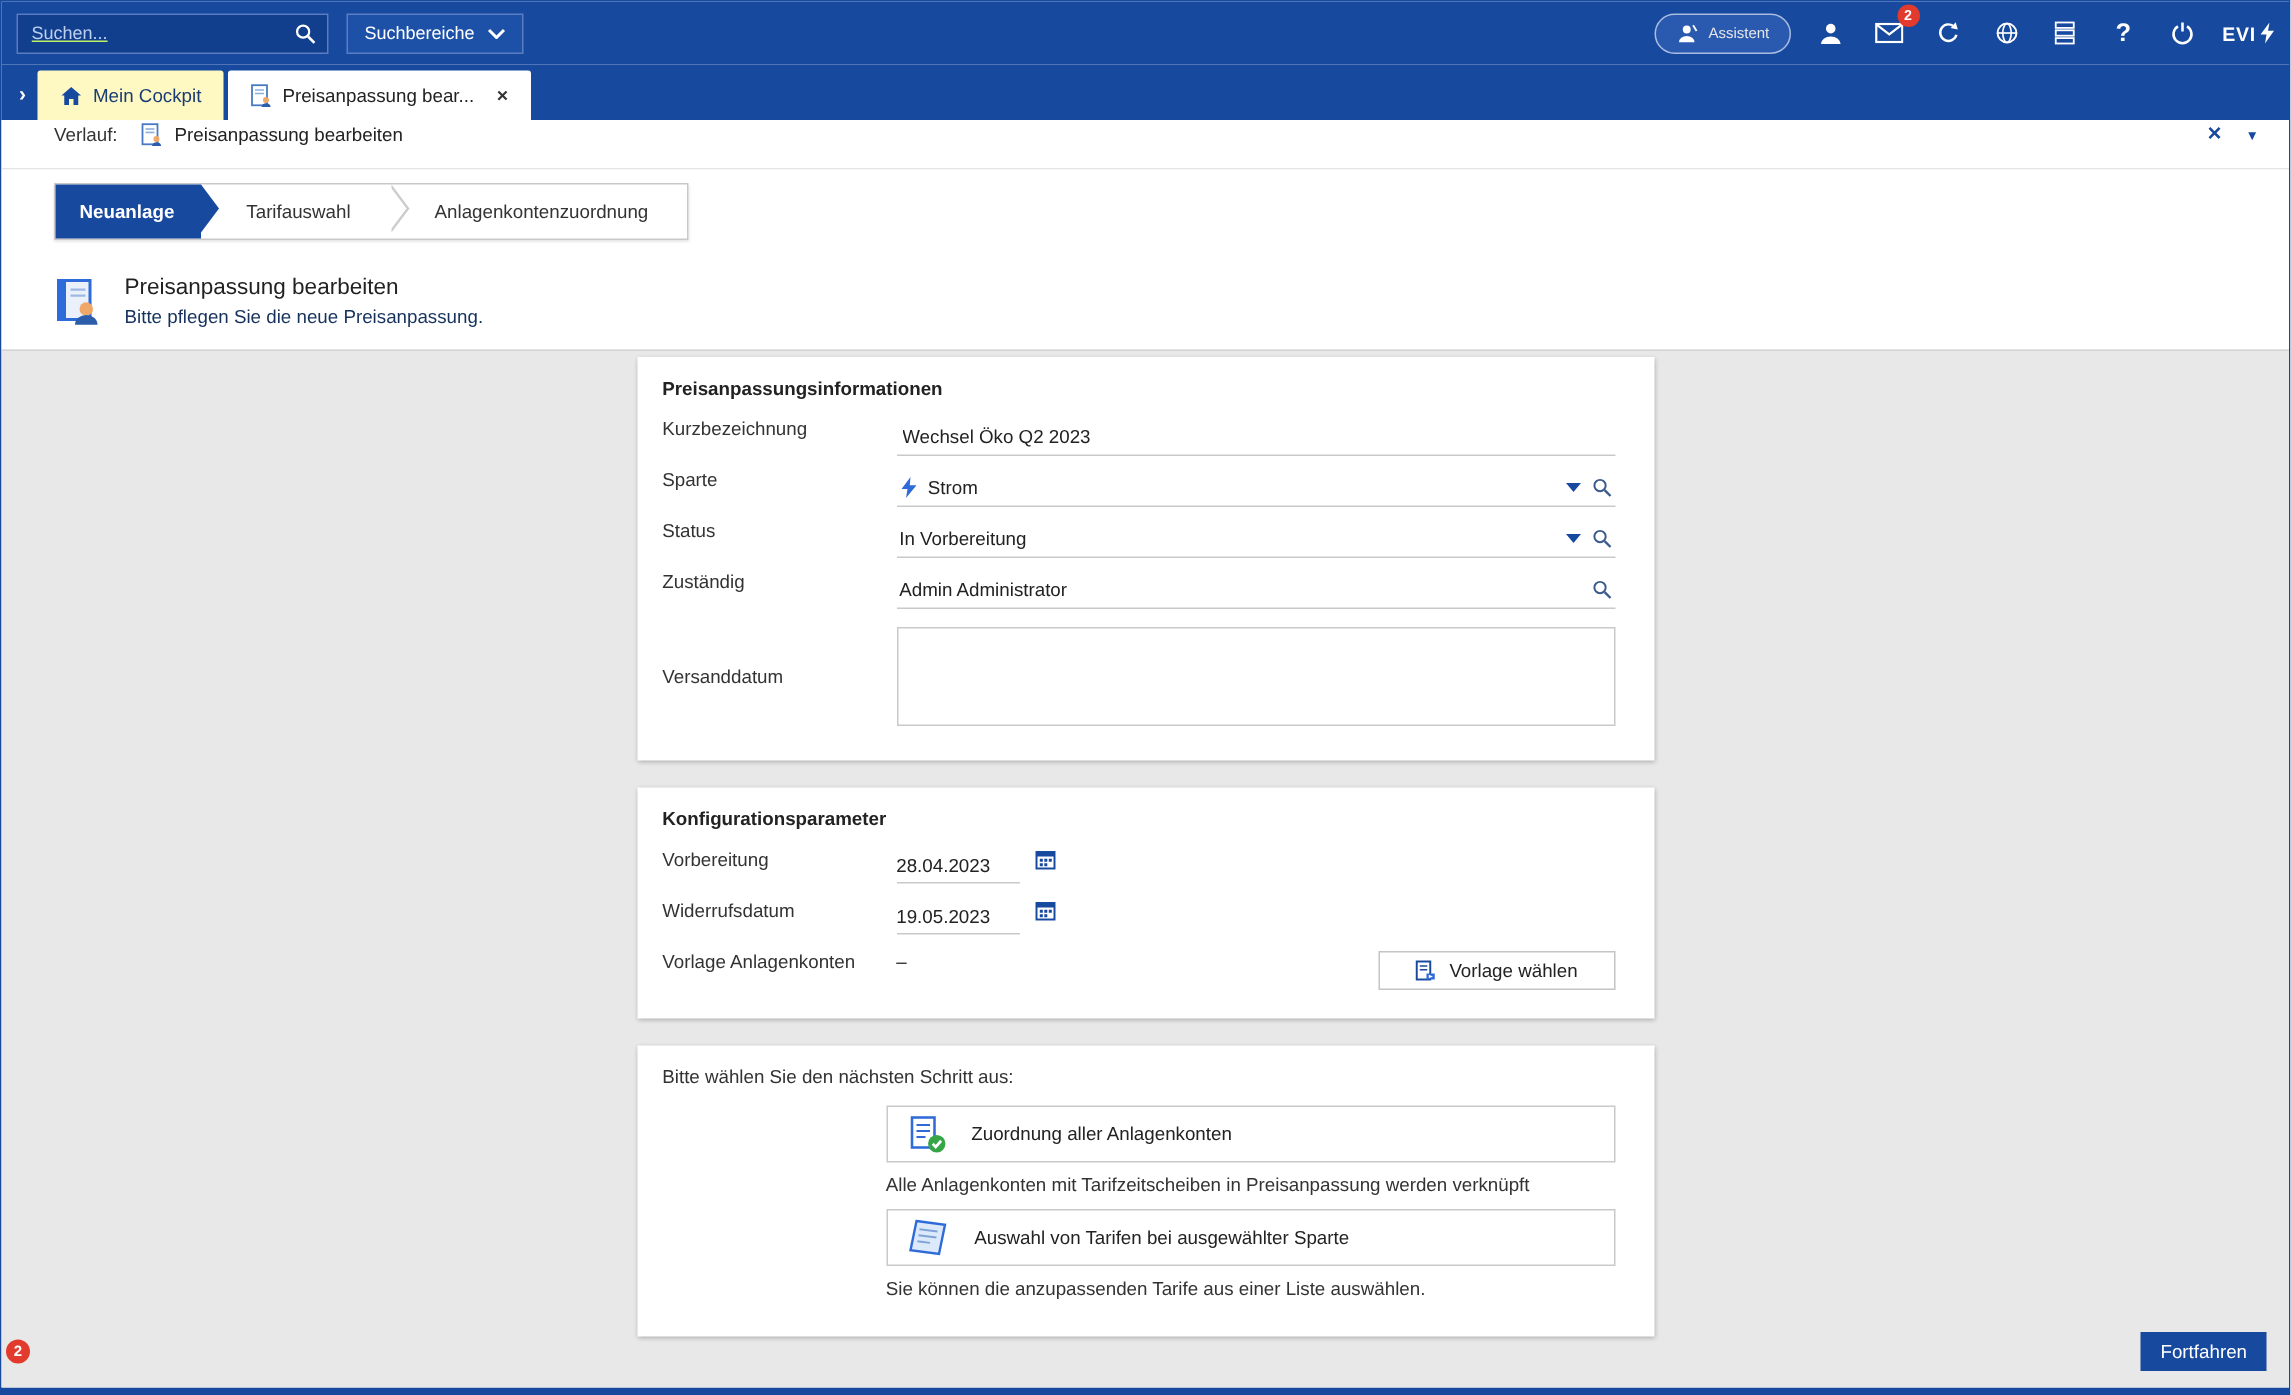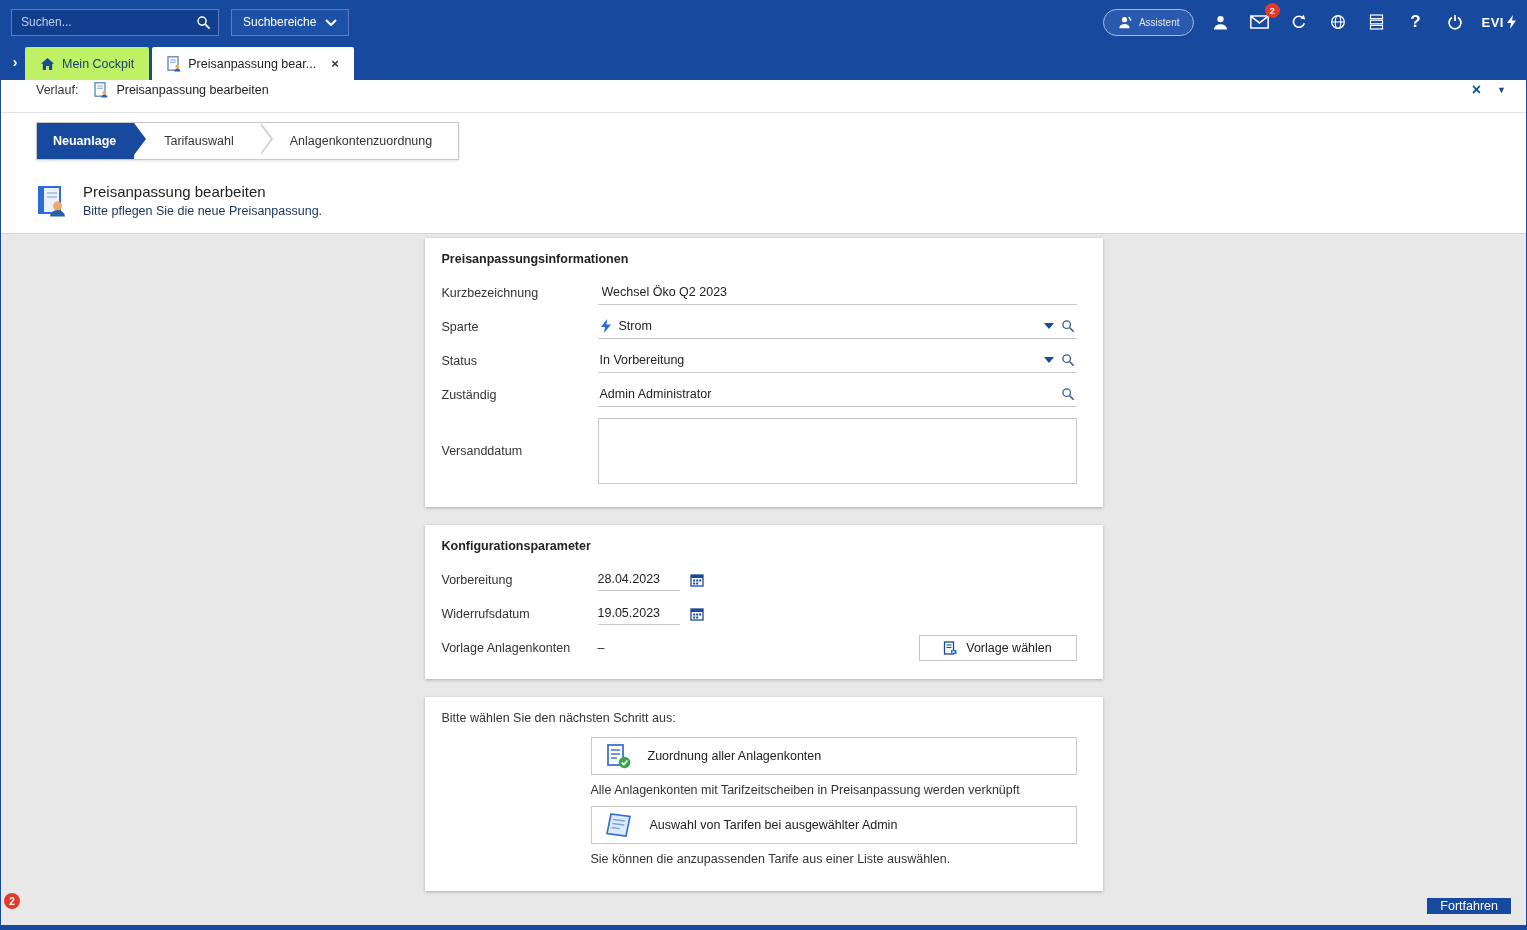--- a/index.html
+++ b/index.html
@@ -6,35 +6,35 @@
   html,body { margin:0; padding:0; }
   body {
     width:1527px; height:930px; overflow:hidden; position:relative;
     font-family:"Liberation Sans", sans-serif; background:#fff; font-size:12.5px; color:#222;
   }
   .window { position:absolute; inset:0; border:1px solid #17499e; border-bottom:5px solid #17499e; display:flex; flex-direction:column; }
 
   
   .topbar { background:#17499e; height:42px; flex:0 0 auto; display:flex; align-items:center; padding:0 10px; gap:12px; }
   .search-box { display:flex; align-items:center; background:#123f8d; border:1px solid #5a7cc0; height:27px; width:208px; padding:0 7px; }
-  .search-box input { flex:1; background:transparent; border:none; outline:none; color:#bef264; font-size:12px; font-family:inherit; min-width:0; }
+  .search-box input { flex:1; background:transparent; border:none; outline:none; color:#bef264; font-size:12px; font-family:inherit; min-width:0;text-decoration:underline; }
   .search-box input::placeholder { color:#bcd0ef; }
   .search-areas { display:flex; align-items:center; gap:9px; border:1px solid #5a7cc0; background:#1d51a8; height:27px; padding:0 11px; color:#fff; font-size:12px; cursor:pointer; }
   .topbar-right { margin-left:auto; display:flex; align-items:center; gap:15px; }
   .assistant-pill { display:flex; align-items:center; gap:7px; border:1px solid #a8bce0; border-radius:14px; height:27px; padding:0 13px; color:#e5e5e5; background:#2a5ab0; font-size:10px; cursor:pointer; }
   .icon-btn { position:relative; width:24px; height:24px; display:flex; align-items:center; justify-content:center; color:#fff; cursor:pointer; }
   .red-badge { position:absolute; top:-7px; right:-8px; background:#e23b2e; color:#fff; border-radius:8px; min-width:15px; height:15px; line-height:15px; font-size:9.5px; font-weight:bold; text-align:center; padding:0 2px; }
   .help-glyph { font-size:17px; font-weight:bold; color:#fff; }
   .brand { display:flex; align-items:center; gap:3px; color:#fff; font-size:13px; font-weight:bold; letter-spacing:0.5px; }
 
   
   .tabbar { background:#17499e; height:37px; flex:0 0 auto; display:flex; align-items:flex-end; padding-left:4px; }
   .expand-chevron { color:#fff; font-size:14px; font-weight:bold; align-self:center; width:20px; text-align:center; cursor:pointer; }
   .tab { display:flex; align-items:center; gap:7px; height:33px; padding:0 15px; border-radius:2px 2px 0 0; cursor:pointer; white-space:nowrap; }
-  .tab.inactive { background:#bef264; color:#1a3c74; margin-right:3px; }
+  .tab.inactive { background:#fef9c3; color:#1a3c74; margin-right:3px; }
   .tab.active { background:#fff; color:#222; }
   .tab .tab-close { margin-left:8px; color:#333; font-size:13px; font-weight:bold; }
 
   
   .history-row { background:#fff; height:33px; flex:0 0 auto; display:flex; align-items:center; padding:0 20px 12px 35px; border-bottom:1px solid #e3e3e3; color:#333; }
   .history-label { margin-right:16px; }
   .history-item { display:flex; align-items:center; gap:8px; cursor:pointer; color:#222; }
   .history-right { margin-left:auto; display:flex; align-items:center; gap:16px; }
   .history-close { color:#17499e; font-size:16px; font-weight:bold; cursor:pointer; }
   .history-caret { color:#17499e; font-size:9px; cursor:pointer; }
@@ -52,40 +52,40 @@
   .page-header { background:#fff; padding:13px 0 15px 35px; flex:0 0 auto; display:flex; align-items:center; gap:17px; }
   .ph-title { font-size:15px; color:#222; }
   .ph-subtitle { font-size:12.5px; color:#16325c; margin-top:4px; }
 
   
   .content { background:#e8e8e8; border-top:1px solid #d4d4d4; flex:1; overflow:hidden; position:relative; padding-top:2px; }
   .card { width:678px; margin:0 auto; background:#fff; box-shadow:0 1px 3px rgba(0,0,0,0.25); padding:14px 26px 16px 17px; }
   .card + .card { margin-top:18px; }
   .card-title { font-weight:bold; margin-bottom:13px; color:#222; }
 
-  .field-row { display:flex; align-items:center; margin-bottom:7px; min-height:27px; }
+  .field-row { display:flex; align-items:flex-start; margin-bottom:7px; min-height:27px; }
   .field-label { flex:0 0 156px; color:#333; }
   .finput { flex:1; display:flex; align-items:center; gap:7px; border-bottom:1px solid #c9c9c9; height:25px; padding:0 2px; color:#222; cursor:text; }
   .finput input { flex:1; border:none; outline:none; font:inherit; color:#222; min-width:0; background:transparent; }
   .spacer { flex:1; }
   .caret-down { flex:0 0 auto; cursor:pointer; display:flex; }
   .lookup { flex:0 0 auto; cursor:pointer; display:flex; }
   .beschreibung-row { align-items:center; margin-top:10px; }
   .beschreibung-row textarea { flex:1; height:66px; border:1px solid #c9c9c9; resize:none; outline:none; font:inherit; padding:4px 6px; }
 
   .date-input { flex:0 0 82px; display:flex; align-items:center; border-bottom:1px solid #c9c9c9; height:23px; }
   .cal-icon { margin-left:10px; cursor:pointer; display:flex; }
   .dash-value { flex:0 0 auto; }
   .vorlage-btn { margin-left:auto; display:flex; align-items:center; justify-content:center; gap:9px; width:158px; height:26px; border:1px solid #c4c4c4; background:#fff; font:inherit; color:#222; cursor:pointer; }
 
   .prompt { color:#333; margin-bottom:12px; }
   .option-btn { margin-left:149px; width:486px; height:38px; border:1px solid #c9c9c9; background:#fff; display:flex; align-items:center; gap:17px; padding:0 13px; font:inherit; color:#222; cursor:pointer; }
   .option-desc { margin:8px 0 9px 149px; color:#333; }
 
-  .continue-btn { position:absolute; right:15px; bottom:11px; background:#17499e; color:#fff; border:none; height:16px; padding:0 13px; font:inherit; cursor:pointer; }
+  .continue-btn { position:absolute; right:15px; bottom:11px; background:#17499e; color:#fff; border:none; height:26px; padding:0 13px; font:inherit; cursor:pointer; }
   .corner-badge { position:absolute; left:3px; bottom:16px; width:16px; height:16px; border-radius:50%; background:#e23b2e; color:#fff; font-size:10px; font-weight:bold; display:flex; align-items:center; justify-content:center; }
 </style>
 </head>
 <body>
 
 <div class="window">
 
   <div class="topbar">
     <div class="search-box">
       <input placeholder="Suchen..." style="">
@@ -395,21 +395,21 @@
 
       <button class="option-btn">
         <span style="display:flex;">
           <svg width="28" height="26" viewBox="0 0 28 26">
               <path d="M6 2 L25 4.5 L21 24 L2 21.5 Z" fill="#dce9fb" stroke="#2f6bd8" stroke-width="1.6"></path>
               <line x1="8" y1="7.5" x2="20" y2="9" stroke="#7fa3d8" stroke-width="1.3"></line>
               <line x1="7.3" y1="11.5" x2="19.3" y2="13" stroke="#7fa3d8" stroke-width="1.3"></line>
               <line x1="6.6" y1="15.5" x2="15" y2="16.6" stroke="#7fa3d8" stroke-width="1.3"></line>
             </svg>
         </span>
-        <span>Auswahl von Tarifen bei ausgewählter Admin</span>
+        <span>Auswahl von Tarifen bei ausgewählter Sparte</span>
       </button>
       <div class="option-desc">Sie können die anzupassenden Tarife aus einer Liste auswählen.</div>
     </div>
 
     <button class="continue-btn">Fortfahren</button>
     <div class="corner-badge">2</div>
   </div>
 
 </div>
 

